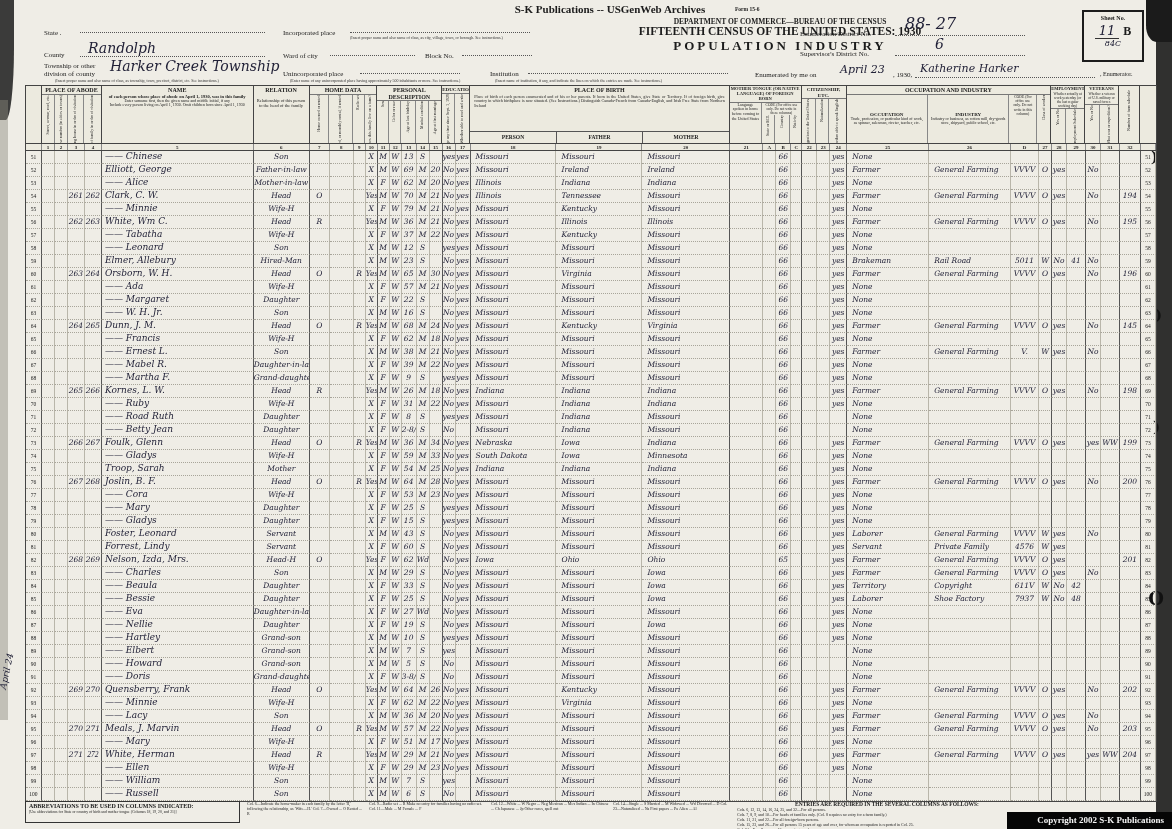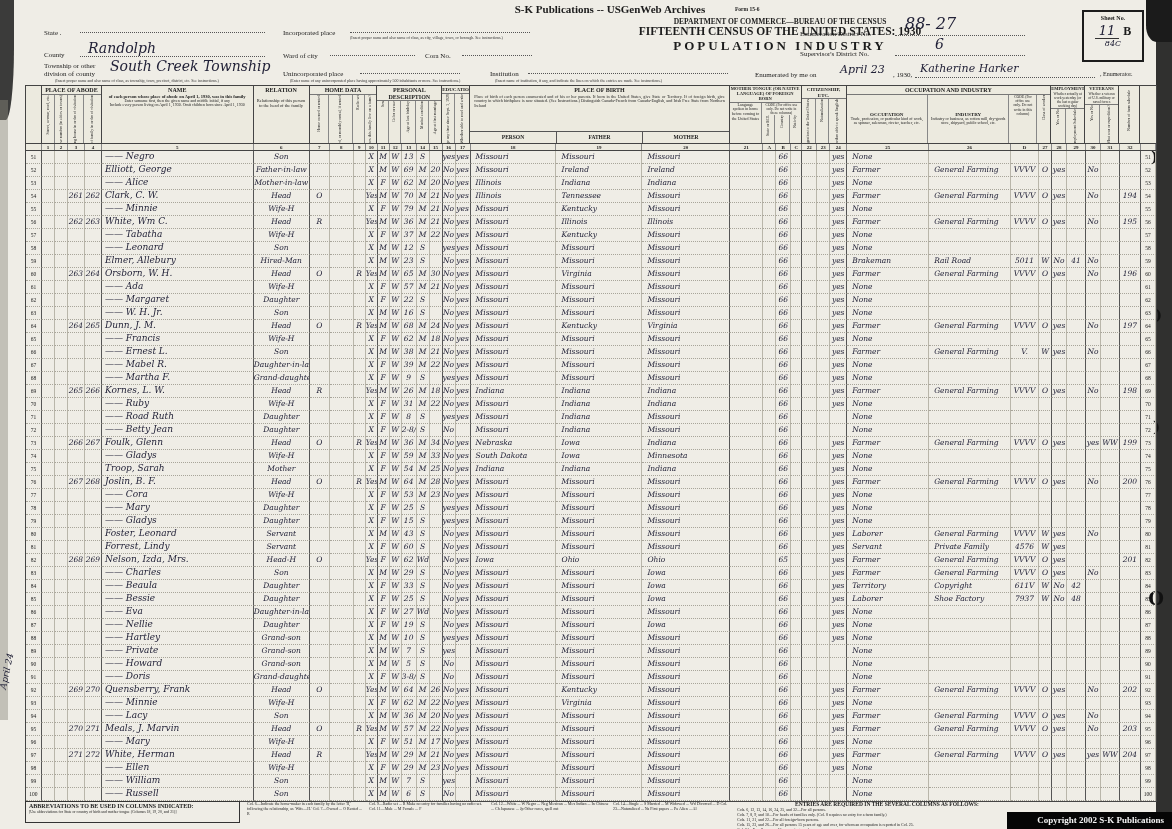--- a/index.html
+++ b/index.html
@@ -74,29 +74,29 @@
 <div class="pr" style="left:560px;top:17px;width:440px;text-align:center;font-weight:bold;font-size:7.5px;">DEPARTMENT OF COMMERCE—BUREAU OF THE CENSUS</div>
 <div class="pr" style="left:560px;top:25px;width:440px;text-align:center;font-weight:bold;font-size:11.5px;">FIFTEENTH CENSUS OF THE UNITED STATES: 1930</div>
 <div class="pr" style="left:560px;top:38px;width:440px;text-align:center;font-weight:bold;font-size:13px;letter-spacing:3px;">POPULATION INDUSTRY</div>
 
 <div class="pr lbl" style="left:44px;top:29px;">State .</div>
 <span class="pr rule" style="left:80px;top:24px;width:185px;"></span>
 <div class="pr lbl" style="left:44px;top:51px;">County</div>
 <div class="pr hw script-lg" style="left:88px;top:40px;">Randolph</div>
 <span class="pr rule" style="left:80px;top:48px;width:185px;"></span>
 <div class="pr lbl" style="left:44px;top:63px;width:70px;line-height:1.1;">Township or other division of county</div>
-<div class="pr hw script-lg" style="left:110px;top:58px;">South Creek Township</div>
+<div class="pr hw script-lg" style="left:110px;top:58px;">Harker Creek Township</div>
 <div class="pr note" style="left:55px;top:78px;width:230px;">(Insert proper name and also name of class, as township, town, precinct, district, etc.   See instructions.)</div>
 
 <div class="pr lbl" style="left:283px;top:29px;">Incorporated place</div>
 <span class="pr rule" style="left:350px;top:24px;width:180px;"></span>
 <div class="pr note" style="left:350px;top:35px;width:200px;">(Insert proper name and also name of class, as city, village, town, or borough.  See instructions.)</div>
 <div class="pr lbl" style="left:283px;top:52px;">Ward of city</div>
 <span class="pr rule" style="left:330px;top:47px;width:85px;"></span>
-<div class="pr lbl" style="left:425px;top:52px;">Cora No.</div>
+<div class="pr lbl" style="left:425px;top:52px;">Block No.</div>
 <span class="pr rule" style="left:462px;top:47px;width:70px;"></span>
 <div class="pr lbl" style="left:283px;top:70px;">Unincorporated place</div>
 <span class="pr rule" style="left:360px;top:65px;width:100px;"></span>
 <div class="pr note" style="left:290px;top:78px;width:190px;">(Enter name of any unincorporated place having approximately 500 inhabitants or more.  See instructions.)</div>
 <div class="pr lbl" style="left:490px;top:70px;">Institution</div>
 <span class="pr rule" style="left:528px;top:65px;width:200px;"></span>
 <div class="pr note" style="left:495px;top:78px;width:240px;">(Insert name of institution, if any, and indicate the lines on which the entries are made.  See instructions.)</div>
 
 <div class="pr lbl" style="left:800px;top:30px;">Enumeration District No.</div>
 <div class="pr hw" style="left:905px;top:14px;font-size:16px;">88- 27</div>
@@ -334,21 +334,21 @@
       <div class="nc hv" style="width: 21px;">32</div>
       <div class="nc" style="width: 15px;"></div>
     </div>
   <div id="rows">
       <div class="row">
         <div class="cell num hv" style="width: 16px;">51</div>
         <div class="cell hw" style="width: 13px;"></div>
         <div class="cell hw" style="width: 13px;"></div>
         <div class="cell hw" style="width: 17px;"></div>
         <div class="cell hw hv" style="width: 17px;"></div>
-        <div class="cell hw hv nm" style="width: 152px;">—— Negro</div>
+        <div class="cell hw hv nm" style="width: 152px;">—— Chinese</div>
         <div class="cell hw hv" style="width: 56px;">Son</div>
         <div class="cell hw" style="width: 20px;"></div>
         <div class="cell hw" style="width: 24px;"></div>
         <div class="cell hw" style="width: 12px;"></div>
         <div class="cell hw hv" style="width: 12px;">X</div>
         <div class="cell hw" style="width: 12px;">M</div>
         <div class="cell hw" style="width: 12px;">W</div>
         <div class="cell hw" style="width: 15px;">13</div>
         <div class="cell hw" style="width: 13px;">S</div>
         <div class="cell hw hv" style="width: 13px;"></div>
@@ -885,21 +885,21 @@
         <div class="cell hw" style="width: 13px;"></div>
         <div class="cell hw hv" style="width: 17px;">yes</div>
         <div class="cell hw lf" style="width: 82px;">Farmer</div>
         <div class="cell hw lf" style="width: 82px;">General Farming</div>
         <div class="cell hw" style="width: 28px;">VVVV</div>
         <div class="cell hw hv" style="width: 13px;">O</div>
         <div class="cell hw" style="width: 15px;">yes</div>
         <div class="cell hw hv" style="width: 19px;"></div>
         <div class="cell hw" style="width: 15px;">No</div>
         <div class="cell hw hv" style="width: 19px;"></div>
-        <div class="cell hw hv" style="width: 21px;">197</div>
+        <div class="cell hw hv" style="width: 21px;">145</div>
         <div class="cell num" style="width: 15px;">64</div>
       </div>
       <div class="row">
         <div class="cell num hv" style="width: 16px;">65</div>
         <div class="cell hw" style="width: 13px;"></div>
         <div class="cell hw" style="width: 13px;"></div>
         <div class="cell hw" style="width: 17px;"></div>
         <div class="cell hw hv" style="width: 17px;"></div>
         <div class="cell hw hv nm" style="width: 152px;">—— Francis</div>
         <div class="cell hw hv" style="width: 56px;">Wife-H</div>
@@ -1854,21 +1854,21 @@
         <div class="cell hw hv" style="width: 19px;"></div>
         <div class="cell hw hv" style="width: 21px;"></div>
         <div class="cell num" style="width: 15px;">88</div>
       </div>
       <div class="row">
         <div class="cell num hv" style="width: 16px;">89</div>
         <div class="cell hw" style="width: 13px;"></div>
         <div class="cell hw" style="width: 13px;"></div>
         <div class="cell hw" style="width: 17px;"></div>
         <div class="cell hw hv" style="width: 17px;"></div>
-        <div class="cell hw hv nm" style="width: 152px;">—— Private</div>
+        <div class="cell hw hv nm" style="width: 152px;">—— Elbert</div>
         <div class="cell hw hv" style="width: 56px;">Grand-son</div>
         <div class="cell hw" style="width: 20px;"></div>
         <div class="cell hw" style="width: 24px;"></div>
         <div class="cell hw" style="width: 12px;"></div>
         <div class="cell hw hv" style="width: 12px;">X</div>
         <div class="cell hw" style="width: 12px;">M</div>
         <div class="cell hw" style="width: 12px;">W</div>
         <div class="cell hw" style="width: 15px;">7</div>
         <div class="cell hw" style="width: 13px;">S</div>
         <div class="cell hw hv" style="width: 13px;"></div>
@@ -2173,21 +2173,21 @@
         <div class="cell hw" style="width: 15px;"></div>
         <div class="cell hw hv" style="width: 19px;"></div>
         <div class="cell hw hv" style="width: 21px;"></div>
         <div class="cell num" style="width: 15px;">96</div>
       </div>
       <div class="row">
         <div class="cell num hv" style="width: 16px;">97</div>
         <div class="cell hw" style="width: 13px;"></div>
         <div class="cell hw" style="width: 13px;"></div>
         <div class="cell hw" style="width: 17px;">271</div>
-        <div class="cell hw hv" style="width: 17px;">272</div>
+        <div class="cell hw hv" style="width: 17px; font-family: Liberation Serif, serif;">272</div>
         <div class="cell hw hv nm" style="width: 152px;">White, Herman</div>
         <div class="cell hw hv" style="width: 56px;">Head</div>
         <div class="cell hw" style="width: 20px;">R</div>
         <div class="cell hw" style="width: 24px;"></div>
         <div class="cell hw" style="width: 12px;"></div>
         <div class="cell hw hv" style="width: 12px;">Yes</div>
         <div class="cell hw" style="width: 12px;">M</div>
         <div class="cell hw" style="width: 12px;">W</div>
         <div class="cell hw" style="width: 15px;">29</div>
         <div class="cell hw" style="width: 13px;">M</div>

